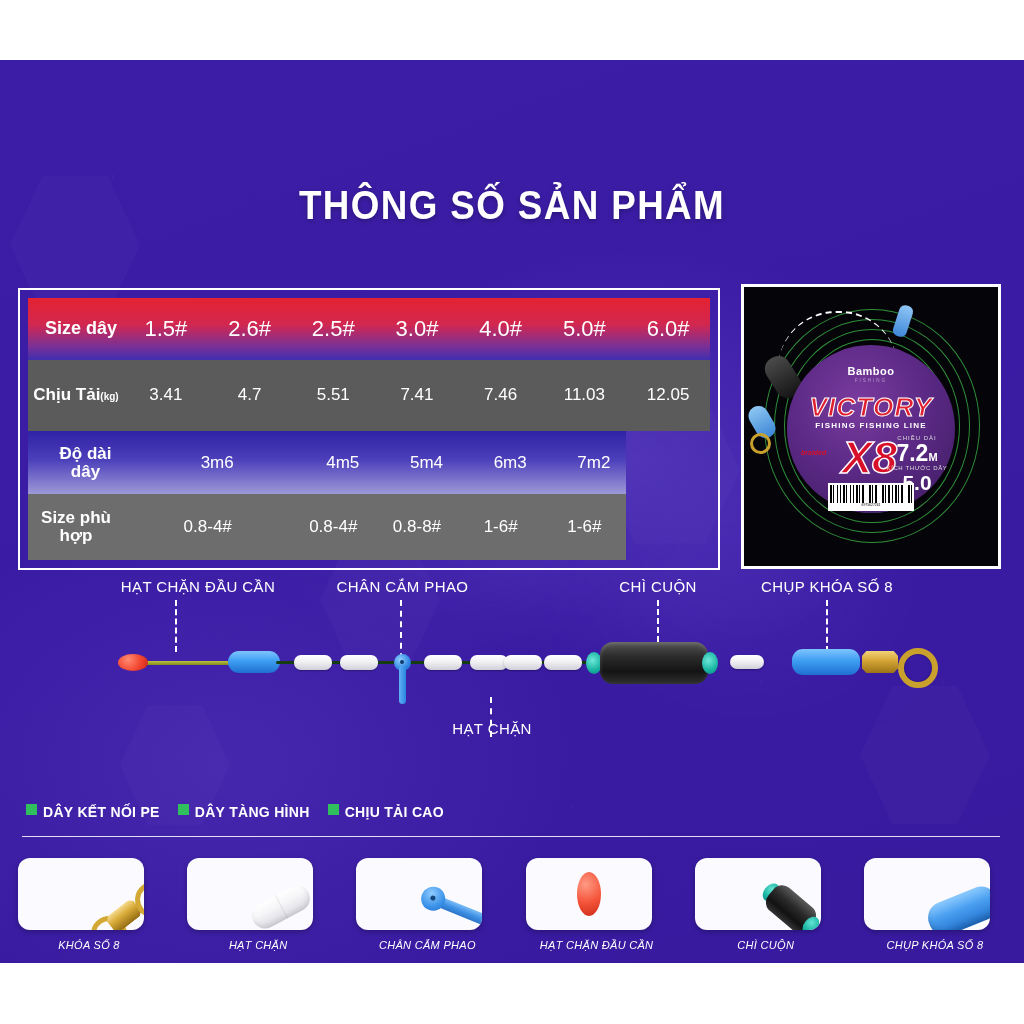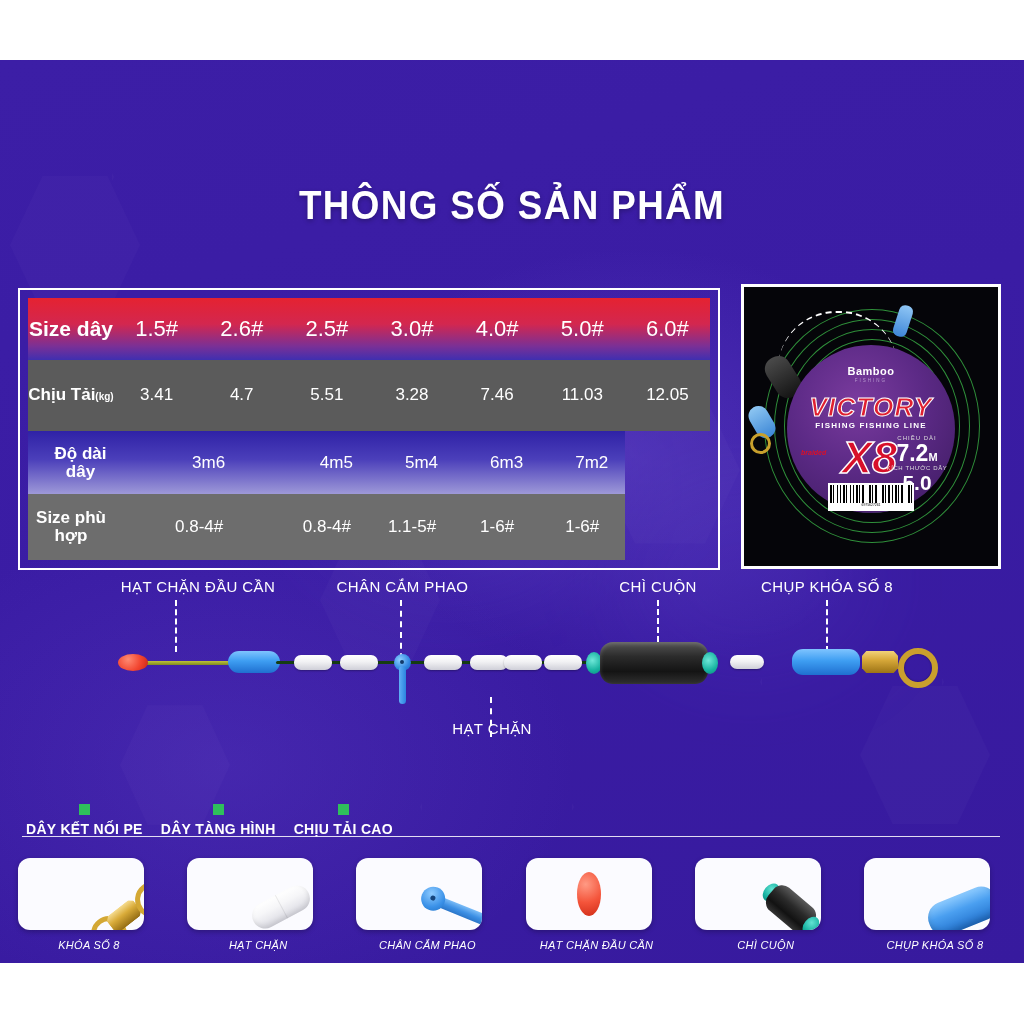--- a/index.html
+++ b/index.html
@@ -50,21 +50,21 @@
     color:#fff;text-align:center;vertical-align:middle;
     font-size:16px;padding:0;
   }
   td.rowlabel{
     width:86px;font-weight:bold;font-size:15px;line-height:1.05;
     text-align:center;
   }
   td.rowlabel .sub{font-size:10px;font-weight:bold;}
   tr.r-head td{background:linear-gradient(180deg,#e52231 0%,#d3274f 42%,#7a3096 78%,#3f2fb0 100%);
     font-size:22px;height:45px;}
-  tr.r-head td.rowlabel{font-size:21px;}
+  tr.r-head td.rowlabel{font-size:18px;padding-left:10px;}
   tr.r-2 td{background:#5b5b5b;height:52px;font-size:17px;}
   tr.r-3 td{background:#9c9c9c;height:48px;font-size:17px;}
   tr.r-4 td{background:linear-gradient(180deg,#2f22a6 0%,#4b3fba 45%,#9e99d8 100%);height:46px;font-size:17px;padding-left:19px;}
   tr.r-5 td{background:#6d6d6d;height:48px;font-size:17px;}
 
   
   .photo{
     position:absolute;left:741px;top:224px;width:260px;height:285px;
     border:3px solid #ffffff;box-sizing:border-box;background:#050509;
     overflow:hidden;
@@ -168,21 +168,21 @@
   }
   .swivelring{
     position:absolute;width:28px;height:28px;border-radius:50%;
     border:6px solid #caa02d;
     background:transparent;
     box-shadow:inset 0 0 2px rgba(0,0,0,.5);
   }
 
   
   .legend{position:absolute;left:26px;top:744px;display:flex;gap:18px;align-items:center;}
-  .legitem{display:flex;align-items:center;gap:6px;flex-direction:column;}
+  .legitem{display:flex;gap:6px;}
   .legdot{width:11px;height:11px;background:#2fbf5c;display:inline-block;}
   .legtxt{color:#fff;font-size:14px;font-weight:bold;letter-spacing:.3px;}
 
   .divider{position:absolute;left:22px;top:776px;width:978px;height:1px;background:rgba(255,255,255,.85);}
 
   
   .cards{position:absolute;left:18px;top:798px;width:988px;display:flex;justify-content:space-between;}
   .card{width:142px;}
   .cardbox{
     width:126px;height:72px;background:#fbfbff;border-radius:12px;
@@ -281,38 +281,38 @@
           <td>5.0#</td>
           <td>6.0#</td>
         </tr>
         <tr class="r-2">
           <td class="rowlabel">
             <span>Chịu Tải</span><span class="sub">(kg)</span>
           </td>
           <td>3.41</td>
           <td>4.7</td>
           <td>5.51</td>
-          <td>3.28</td>
+          <td>7.41</td>
           <td>7.46</td>
           <td>11.03</td>
           <td>12.05</td>
         </tr>
         <tr class="r-4">
           <td class="rowlabel"><span>Độ dài dây</span></td>
           <td colspan="2">3m6</td>
           <td>4m5</td>
           <td>5m4</td>
           <td>6m3</td>
           <td>7m2</td>
         </tr>
         <tr class="r-5">
           <td class="rowlabel"><span>Size phù hợp</span></td>
           <td colspan="2">0.8-4#</td>
           <td>0.8-4#</td>
-          <td>1.1-5#</td>
+          <td>0.8-8#</td>
           <td>1-6#</td>
           <td>1-6#</td>
         </tr>
       </tbody>
         </table>
     </div>
 
     <div class="photo">
       <div class="spoolring" style="left:20px;top:22px;width:214px;height:232px;"></div>
       <div class="spoolring" style="left:30px;top:32px;width:194px;height:212px;"></div>

